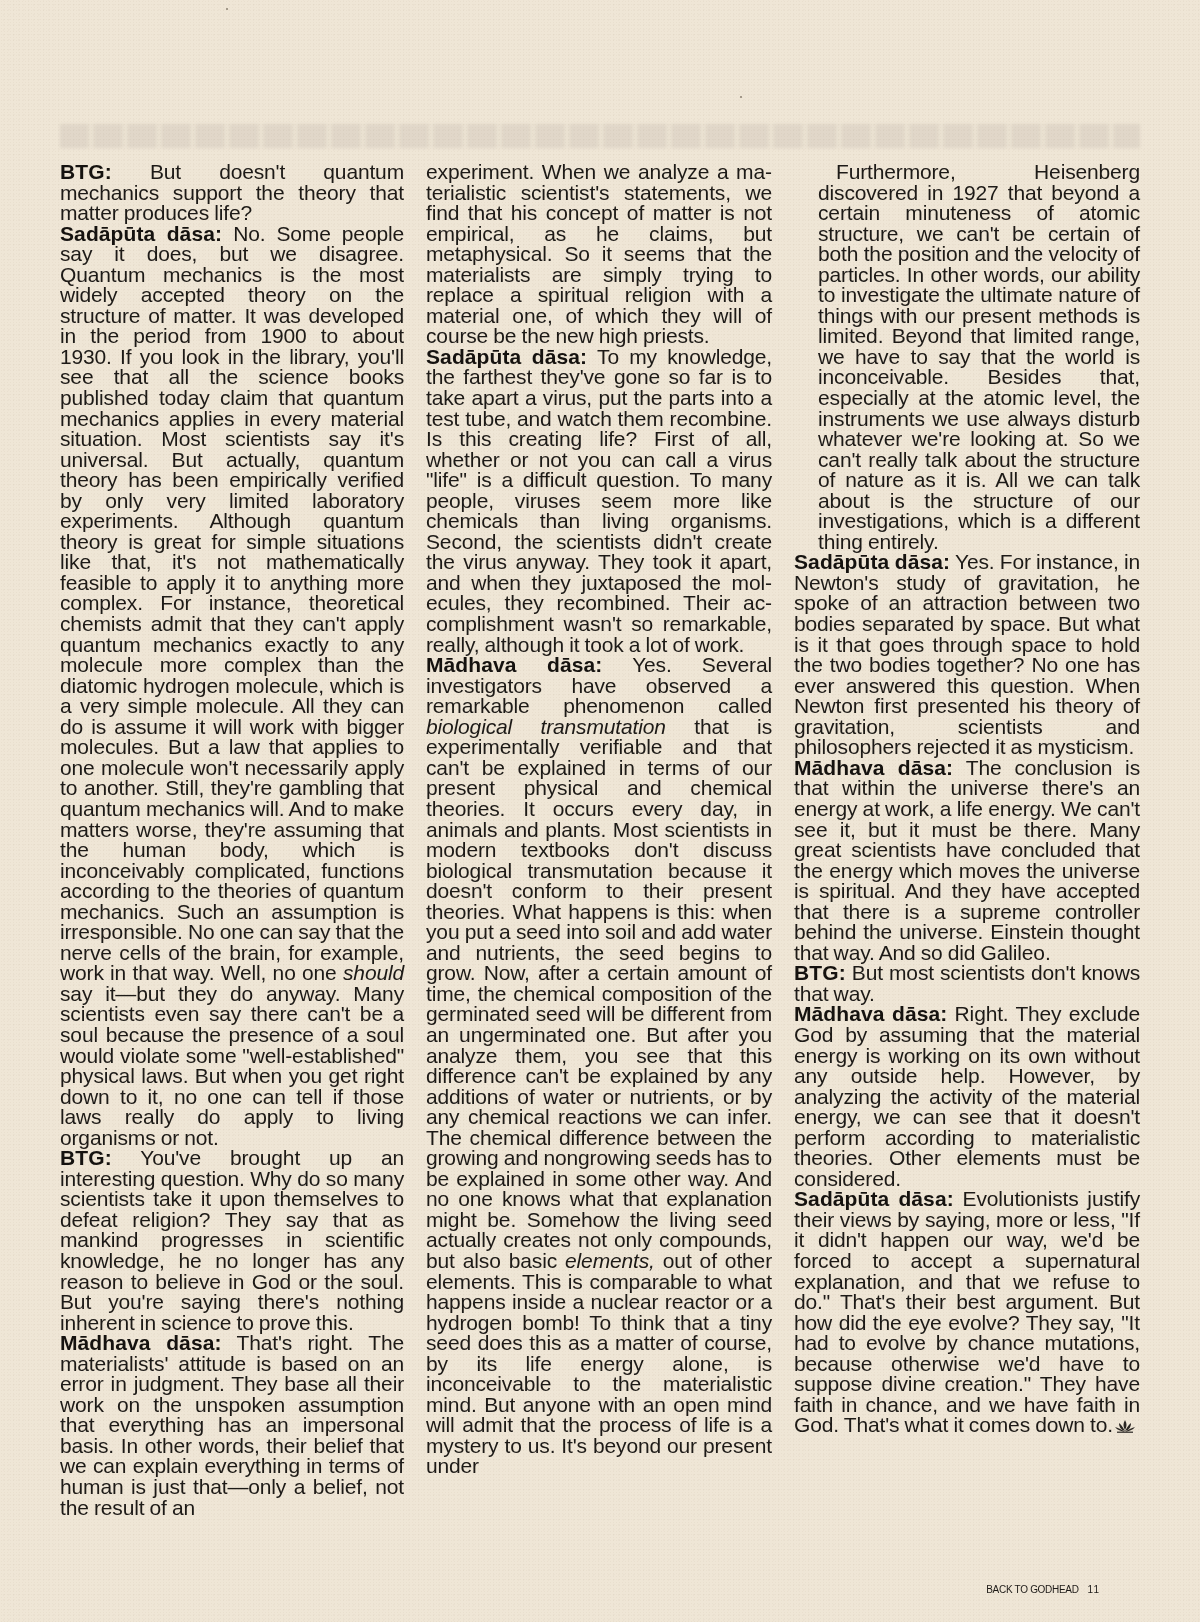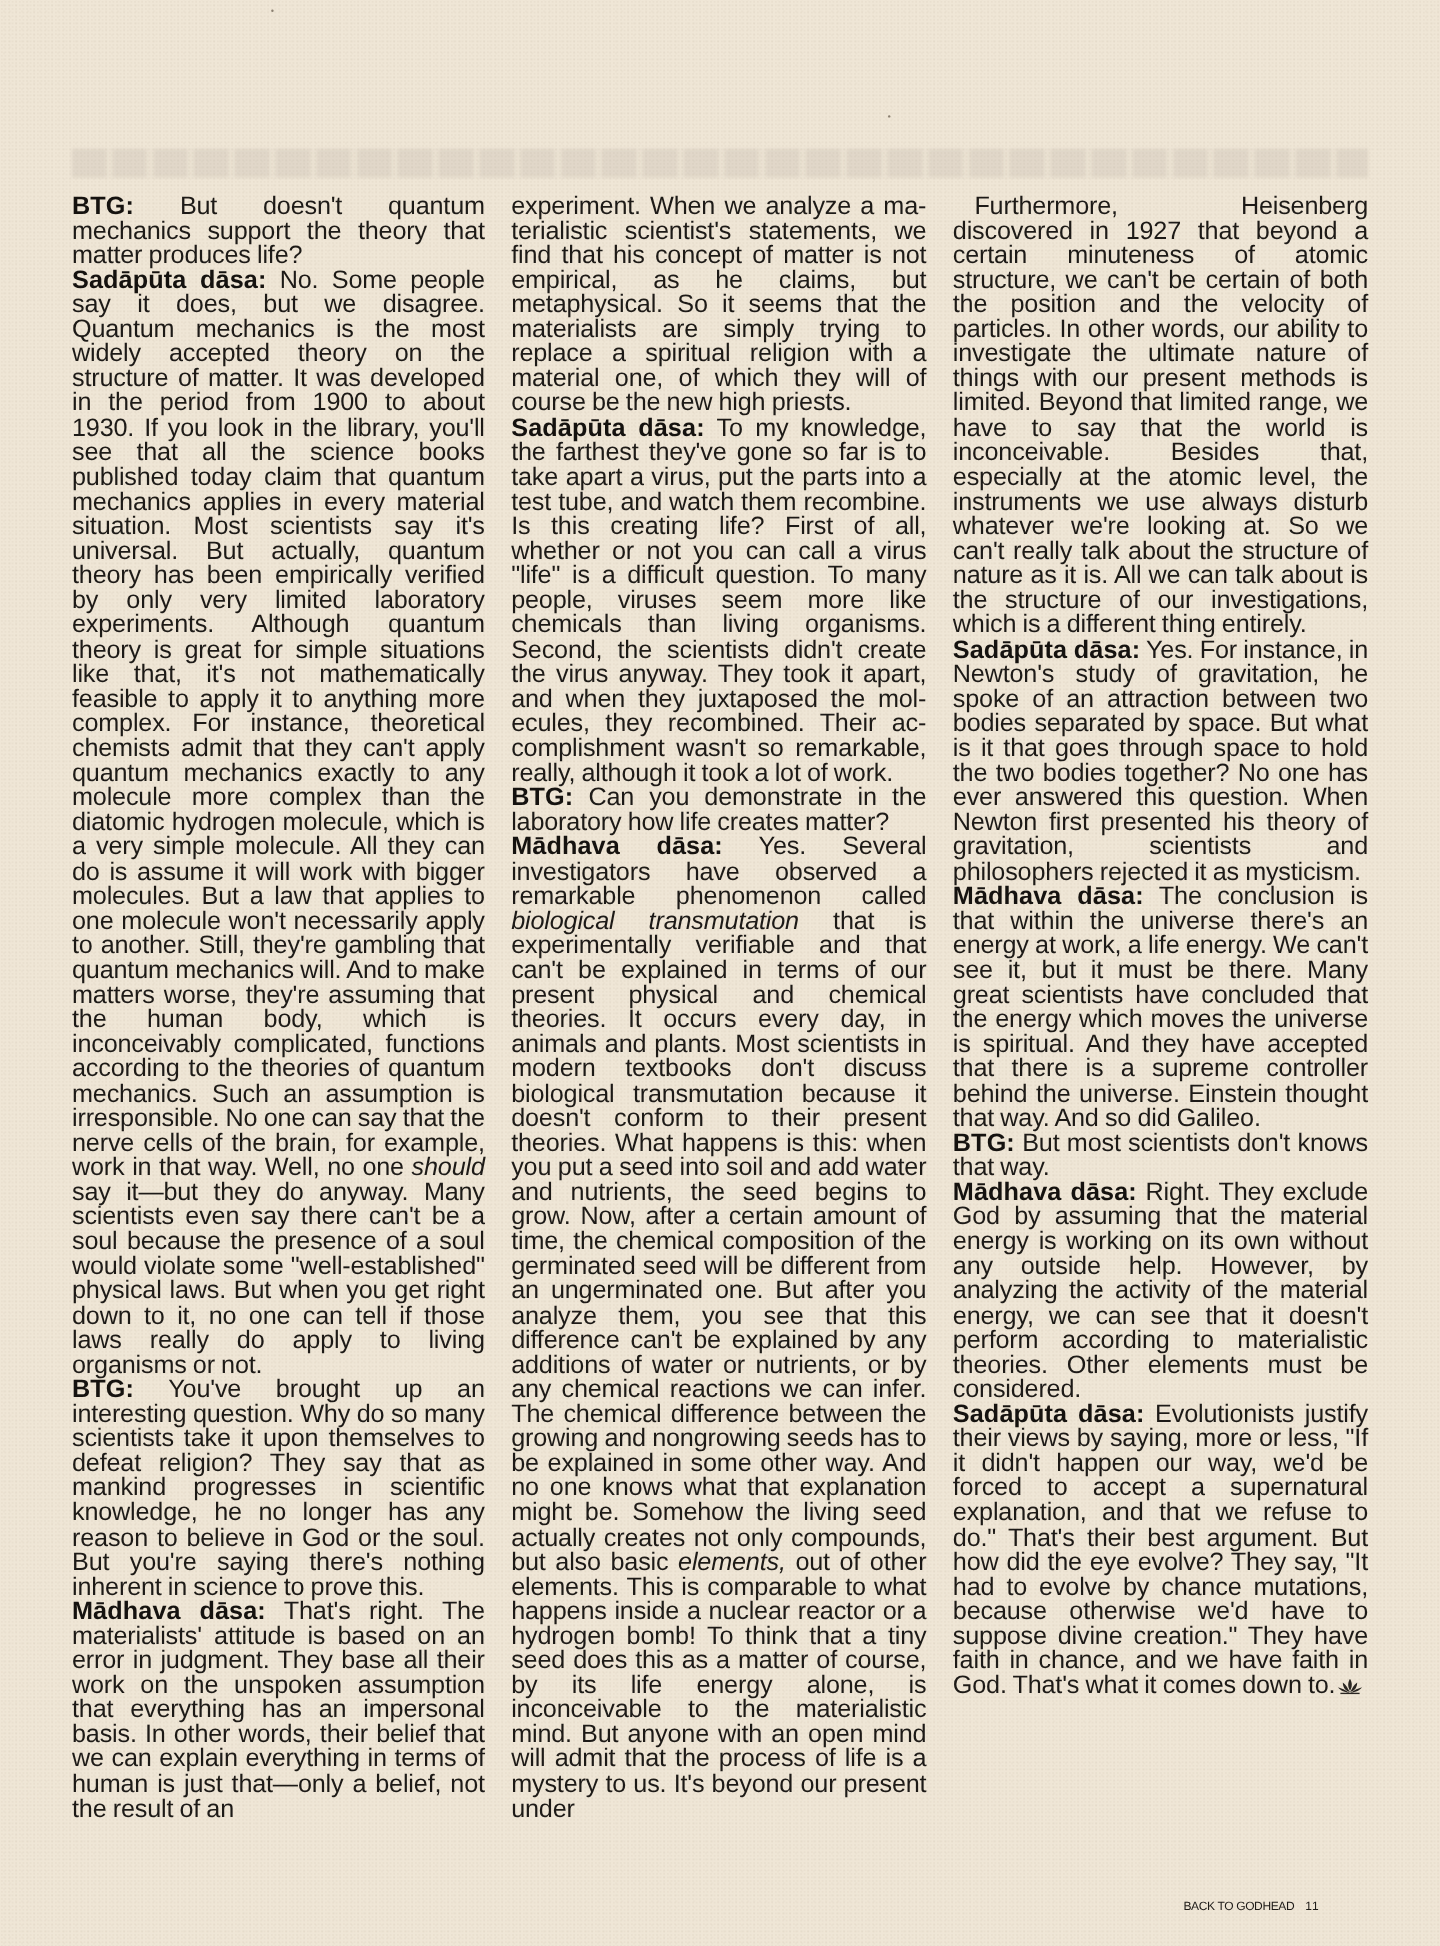--- a/index.html
+++ b/index.html
@@ -54,20 +54,21 @@
       word-spacing: -0.5px;
     }
     .col:nth-child(1) { width: 344px; }
     .col:nth-child(2) { width: 346px; }
     .col:nth-child(3) { width: 346px; }
     .para {
       margin: 0;
     }
     .para.indent {
       text-indent: 18px;
+      margin-left: 24px;
     }
     .speaker {
       font-weight: bold;
       letter-spacing: 0.1px;
       color: #15120f;
     }
     em {
     }
     .end-mark {
       display: inline-block;
@@ -100,21 +101,20 @@
 <main class="columns">
   <div class="col">
       <p class="para"><span class="speaker">BTG:</span><span> But doesn't quantum mechanics support the theory that matter produces life?</span></p>
       <p class="para"><span class="speaker">Sadāpūta dāsa:</span><span> No. Some people say it does, but we disagree. Quantum me­chanics is the most widely accepted theory on the structure of matter. It was developed in the period from 1900 to about 1930. If you look in the library, you'll see that all the science books published today claim that quantum mechanics applies in every material situation. Most scientists say it's univer­sal. But actually, quantum theory has been empirically verified by only very limited laboratory experiments. Al­though quantum theory is great for sim­ple situations like that, it's not mathematically feasible to apply it to anything more complex. For instance, theoretical chemists admit that they can't apply quantum mechanics exactly to any molecule more complex than the diatomic hydrogen molecule, which is a very simple molecule. All they can do is assume it will work with bigger molecules. But a law that applies to one molecule won't necessarily apply to another. Still, they're gambling that quantum mechanics will. And to make matters worse, they're assuming that the human body, which is inconceivably complicated, functions according to the theories of quantum mechanics. Such an assumption is irresponsible. No one can say that the nerve cells of the brain, for example, work in that way. Well, no one </span><em>should</em><span> say it—but they do anyway. Many scientists even say there can't be a soul because the presence of a soul would violate some "well-established" physical laws. But when you get right down to it, no one can tell if those laws really do apply to living organisms or not.</span></p>
       <p class="para"><span class="speaker">BTG:</span><span> You've brought up an interesting question. Why do so many scientists take it upon themselves to defeat religion? They say that as mankind progresses in scientific knowledge, he no longer has any reason to believe in God or the soul. But you're saying there's nothing inherent in science to prove this.</span></p>
       <p class="para"><span class="speaker">Mādhava dāsa:</span><span> That's right. The ma­terialists' attitude is based on an error in judgment. They base all their work on the unspoken assumption that every­thing has an impersonal basis. In other words, their belief that we can explain everything in terms of human is just that—only a belief, not the result of an</span></p>
     </div>
   <div class="col">
       <p class="para"><span>experiment. When we analyze a ma­terialistic scientist's statements, we find that his concept of matter is not empiri­cal, as he claims, but metaphysical. So it seems that the materialists are simply trying to replace a spiritual religion with a material one, of which they will of course be the new high priests.</span></p>
       <p class="para"><span class="speaker">Sadāpūta dāsa:</span><span> To my knowledge, the farthest they've gone so far is to take apart a virus, put the parts into a test tube, and watch them recombine. Is this creating life? First of all, whether or not you can call a virus "life" is a difficult question. To many people, viruses seem more like chemicals than living orga­nisms. Second, the scientists didn't cre­ate the virus anyway. They took it apart, and when they juxtaposed the mol­ecules, they recombined. Their ac­complishment wasn't so remarkable, really, although it took a lot of work.</span></p>
-      <p class="para"><span class="speaker">BTG:</span><span> Can you demonstrate in the laboratory how life creates matter?</span></p>
       <p class="para"><span class="speaker">Mādhava dāsa:</span><span> Yes. Several investiga­tors have observed a remarkable phenomenon called </span><em>biological trans­mutation</em><span> that is experimentally verifi­able and that can't be explained in terms of our present physical and chemical theories. It occurs every day, in animals and plants. Most scientists in modern textbooks don't discuss biologi­cal transmutation because it doesn't conform to their present theories. What happens is this: when you put a seed into soil and add water and nutrients, the seed begins to grow. Now, after a certain amount of time, the chemical composition of the germinated seed will be different from an ungerminated one. But after you analyze them, you see that this difference can't be explained by any additions of water or nutrients, or by any chemical reactions we can infer. The chemical difference between the grow­ing and nongrowing seeds has to be ex­plained in some other way. And no one knows what that explanation might be. Somehow the living seed actually cre­ates not only compounds, but also basic </span><em>elements,</em><span> out of other elements. This is comparable to what happens inside a nuclear reactor or a hydrogen bomb! To think that a tiny seed does this as a mat­ter of course, by its life energy alone, is inconceivable to the materialistic mind. But anyone with an open mind will ad­mit that the process of life is a mystery to us. It's beyond our present under­</span></p>
     </div>
   <div class="col">
       <p class="para indent"><span>Furthermore, Heisenberg discovered in 1927 that beyond a certain minute­ness of atomic structure, we can't be certain of both the position and the velocity of particles. In other words, our ability to investigate the ultimate nature of things with our present methods is limited. Beyond that limited range, we have to say that the world is inconceiv­able. Besides that, especially at the atomic level, the instruments we use al­ways disturb whatever we're looking at. So we can't really talk about the struc­ture of nature as it is. All we can talk about is the structure of our investiga­tions, which is a different thing entirely.</span></p>
       <p class="para"><span class="speaker">Sadāpūta dāsa:</span><span> Yes. For instance, in Newton's study of gravitation, he spoke of an attraction between two bodies separated by space. But what is it that goes through space to hold the two bodies together? No one has ever answered this question. When Newton first presented his theory of gravitation, scientists and philosophers rejected it as mysticism.</span></p>
       <p class="para"><span class="speaker">Mādhava dāsa:</span><span> The conclusion is that within the universe there's an energy at work, a life energy. We can't see it, but it must be there. Many great scientists have concluded that the energy which moves the universe is spiritual. And they have accepted that there is a supreme controller behind the universe. Einstein thought that way. And so did Galileo.</span></p>
       <p class="para"><span class="speaker">BTG:</span><span> But most scientists don't knows that way.</span></p>
       <p class="para"><span class="speaker">Mādhava dāsa:</span><span> Right. They exclude God by assuming that the material en­ergy is working on its own without any outside help. However, by analyzing the activity of the material energy, we can see that it doesn't perform according to materialistic theories. Other elements must be considered.</span></p>
       <p class="para"><span class="speaker">Sadāpūta dāsa:</span><span> Evolutionists justify their views by saying, more or less, "If it didn't happen our way, we'd be forced to accept a supernatural explanation, and that we refuse to do." That's their best argument. But how did the eye evolve? They say, "It had to evolve by chance mutations, because otherwise we'd have to suppose divine creation." They have faith in chance, and we have faith in God. That's what it comes down to.</span><svg class="end-mark" viewBox="0 0 22 14">
           <path d="M11 1 C9 4 9 8 11 11 C13 8 13 4 11 1Z" fill="#2a2622"></path>

